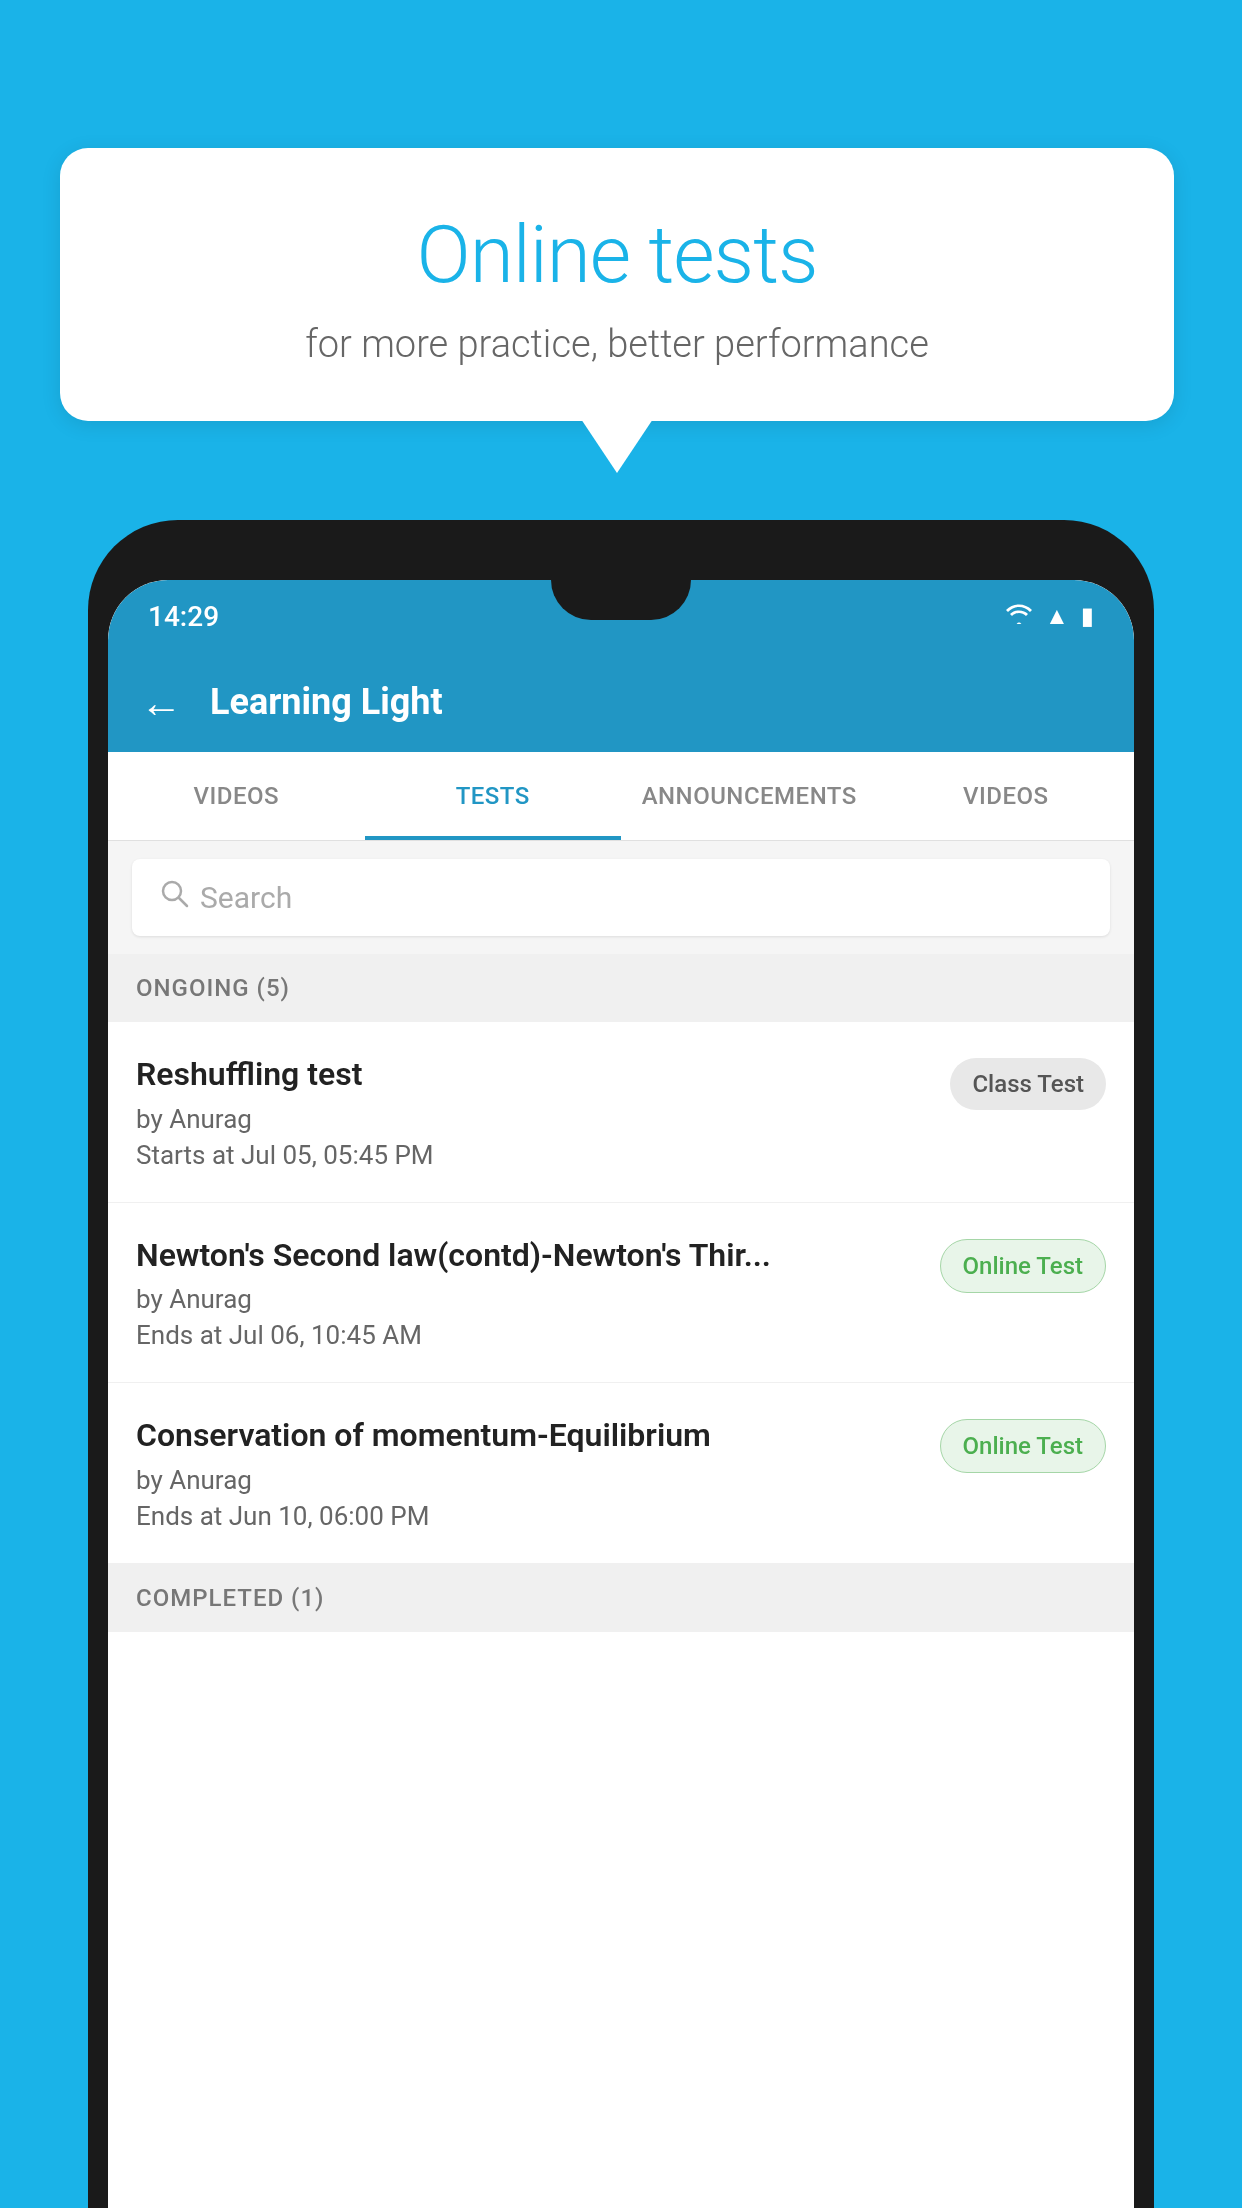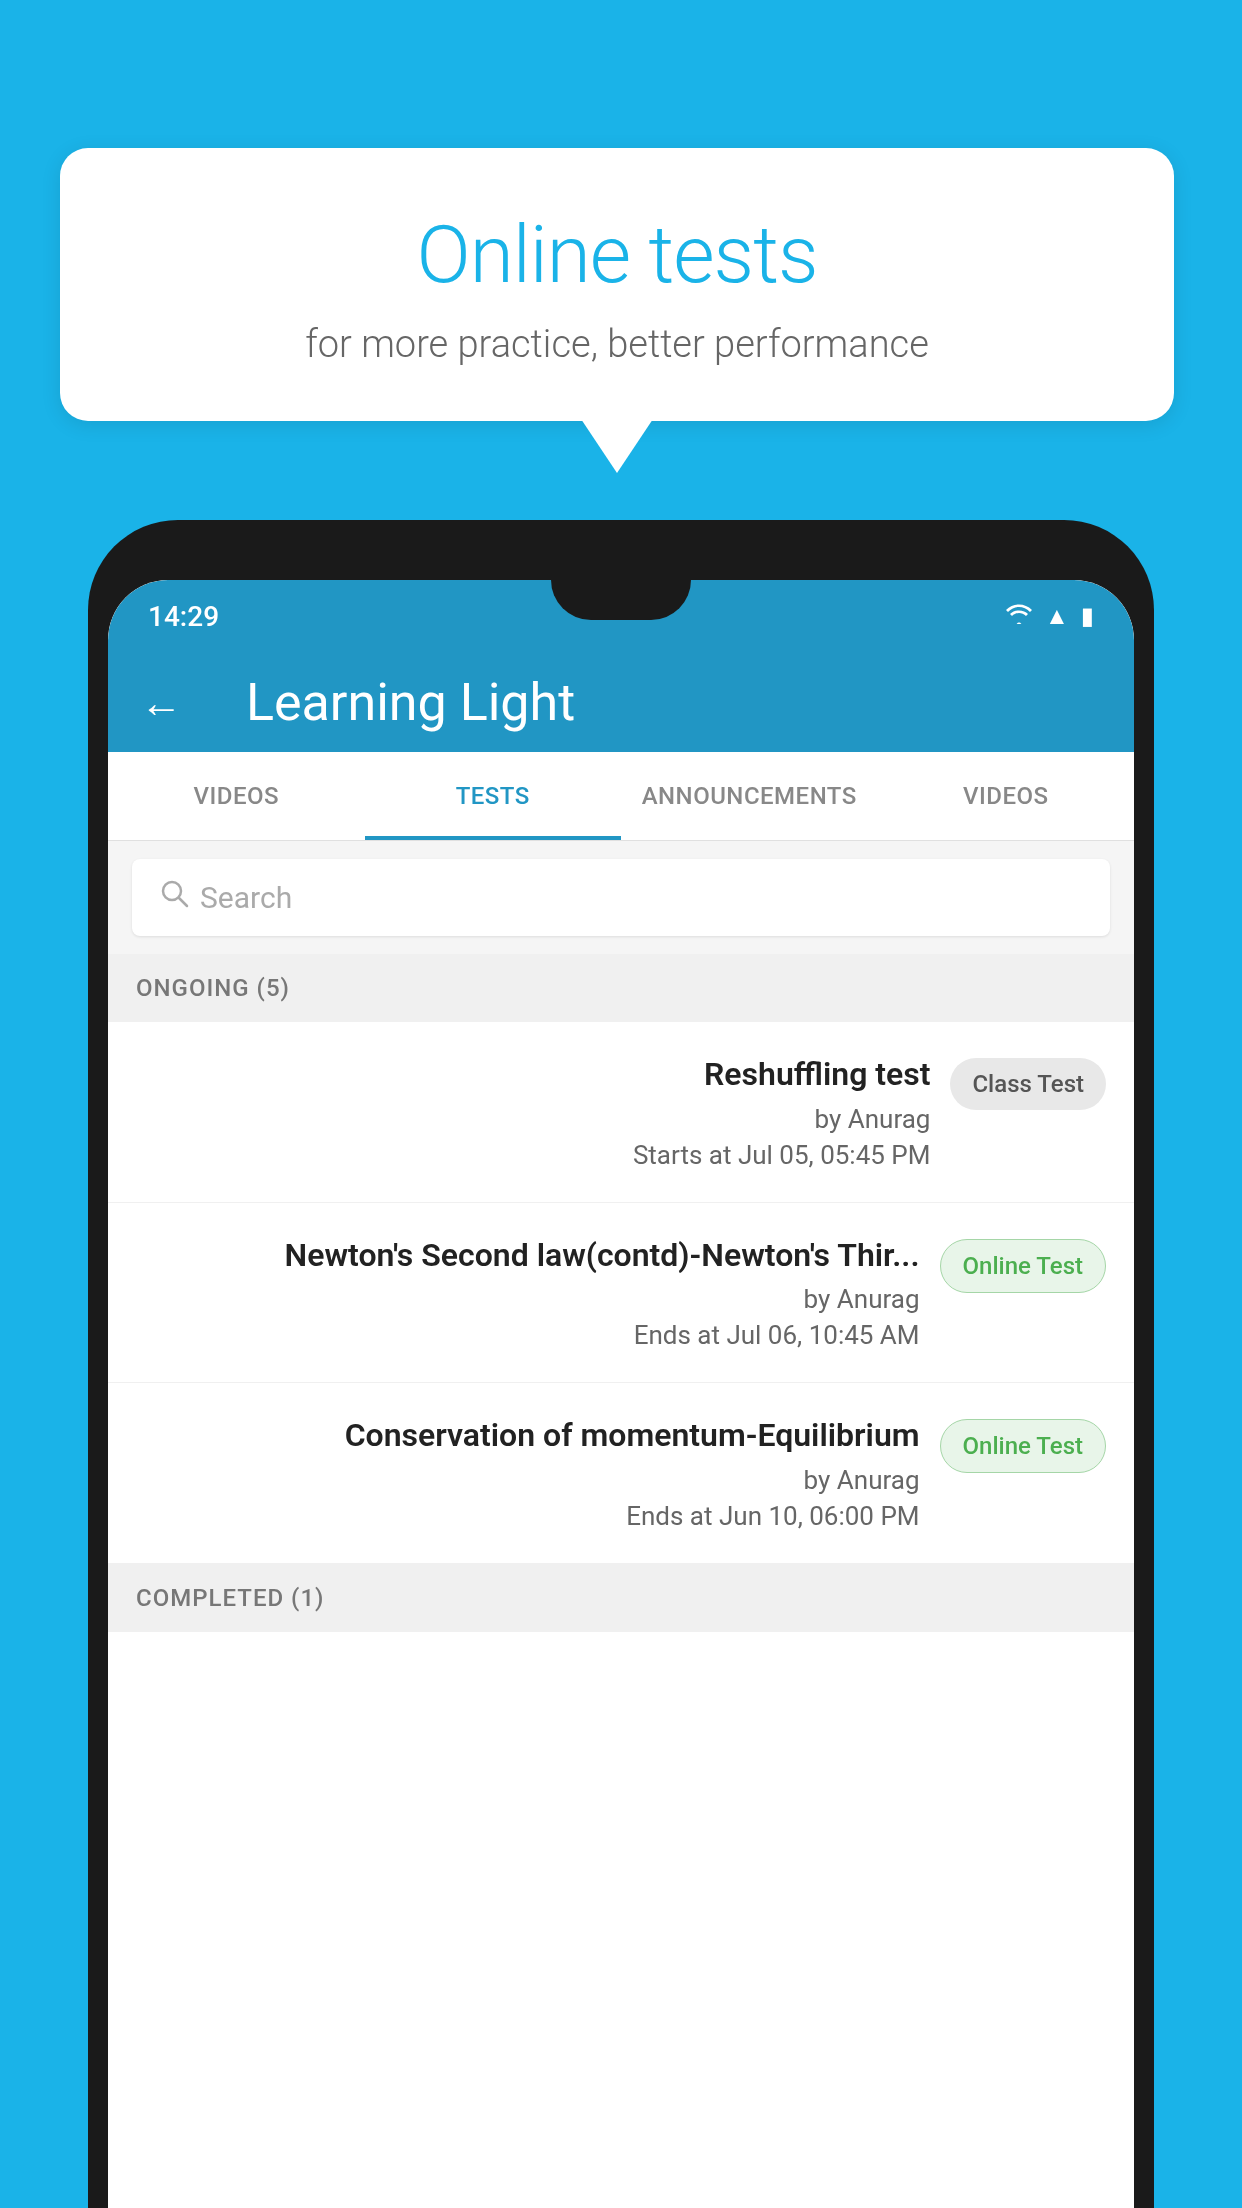--- a/index.html
+++ b/index.html
@@ -125,23 +125,22 @@
       padding: 0 32px;
       flex-shrink: 0;
     }
     .back-arrow {
       color: white;
       font-size: 42px;
       margin-right: 28px;
     }
     .app-title {
       color: white;
-      font-size: 52px;
-      font-weight: 400;
-      margin-left: 36px;
+      font-size: 36px;
+      font-weight: 700;
     }
 
     
     .tabs-container {
       background: white;
       border-bottom: 1px solid #e0e0e0;
       display: flex;
       flex-shrink: 0;
       overflow: hidden;
     }
@@ -211,21 +210,20 @@
       background: white;
     }
 
     
     .test-item {
       padding: 32px 28px;
       border-bottom: 1px solid #f0f0f0;
       display: flex;
       align-items: flex-start;
       justify-content: space-between;
-      text-align: right;
     }
     .test-info {
       flex: 1;
       margin-right: 20px;
     }
     .test-name {
       font-size: 32px;
       font-weight: 600;
       color: #222;
       margin-bottom: 8px;

